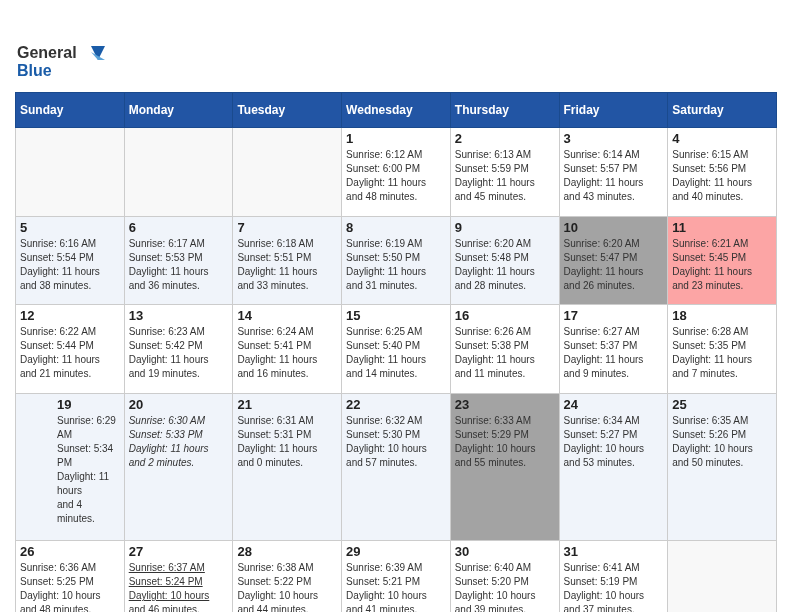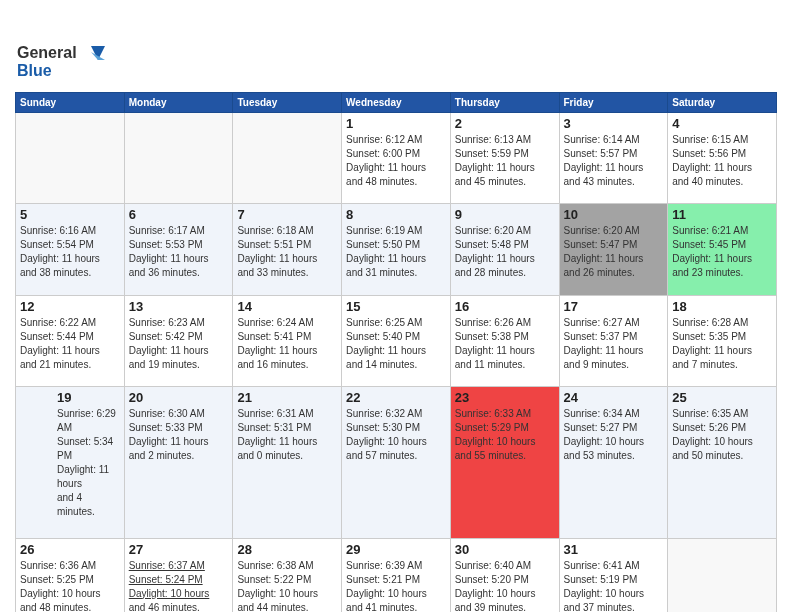--- a/index.html
+++ b/index.html
@@ -44,23 +44,23 @@
     }
     .calendar-table {
       width: 100%;
       border-collapse: collapse;
       flex: 1;
       table-layout: fixed;
     }
     .calendar-table th {
       background-color: #2255a4;
       color: #fff;
-      font-size: 10px;
+      font-size: 12px;
       font-weight: bold;
-      padding: 4px 4px;
+      padding: 10px 4px;
       text-align: left;
       border: 1px solid #1a4a8e;
     }
     .calendar-table td {
       border: 1px solid #ccc;
       vertical-align: top;
       padding: 3px 4px;
       font-size: 9.5px;
       color: #333;
       height: 82px;
@@ -193,21 +193,21 @@
 Daylight: 11 hours
 and 28 minutes.</div>
           </td>
           <td style="background-color: #a3a3a3;">
             <span class="day-number">10</span>
             <div class="day-info" style="white-space: pre-line;">Sunrise: 6:20 AM
 Sunset: 5:47 PM
 Daylight: 11 hours
 and 26 minutes.</div>
           </td>
-          <td style="background-color: #86efac;">
+          <td style="background-color: #fca5a5;">
             <span class="day-number">11</span>
             <div class="day-info" style="white-space: pre-line;">Sunrise: 6:21 AM
 Sunset: 5:45 PM
 Daylight: 11 hours
 and 23 minutes.</div>
           </td>
         </tr>
         <tr>
           <td>
             <span class="day-number">12</span>
@@ -262,40 +262,40 @@
         <tr>
           <td style="background-color: rgb(240, 244, 250); padding-left: 41px;">
             <span class="day-number">19</span>
             <div class="day-info" style="white-space: pre-line;">Sunrise: 6:29 AM
 Sunset: 5:34 PM
 Daylight: 11 hours
 and 4 minutes.</div>
           </td>
           <td style="background-color: rgb(240, 244, 250);">
             <span class="day-number">20</span>
-            <div class="day-info" style="white-space: pre-line;">Sunrise: 6:30 AM
+            <div class="day-info" style="white-space: pre-line; font-style: italic;">Sunrise: 6:30 AM
 Sunset: 5:33 PM
 Daylight: 11 hours
 and 2 minutes.</div>
           </td>
           <td style="background-color: rgb(240, 244, 250);">
             <span class="day-number">21</span>
             <div class="day-info" style="white-space: pre-line;">Sunrise: 6:31 AM
 Sunset: 5:31 PM
 Daylight: 11 hours
 and 0 minutes.</div>
           </td>
           <td style="background-color: rgb(240, 244, 250);">
             <span class="day-number">22</span>
             <div class="day-info" style="white-space: pre-line;">Sunrise: 6:32 AM
 Sunset: 5:30 PM
 Daylight: 10 hours
 and 57 minutes.</div>
           </td>
-          <td style="background-color: #ef4444;">
+          <td style="background-color: #a3a3a3;">
             <span class="day-number">23</span>
             <div class="day-info" style="white-space: pre-line;">Sunrise: 6:33 AM
 Sunset: 5:29 PM
 Daylight: 10 hours
 and 55 minutes.</div>
           </td>
           <td style="background-color: rgb(240, 244, 250);">
             <span class="day-number">24</span>
             <div class="day-info" style="white-space: pre-line;">Sunrise: 6:34 AM
 Sunset: 5:27 PM

